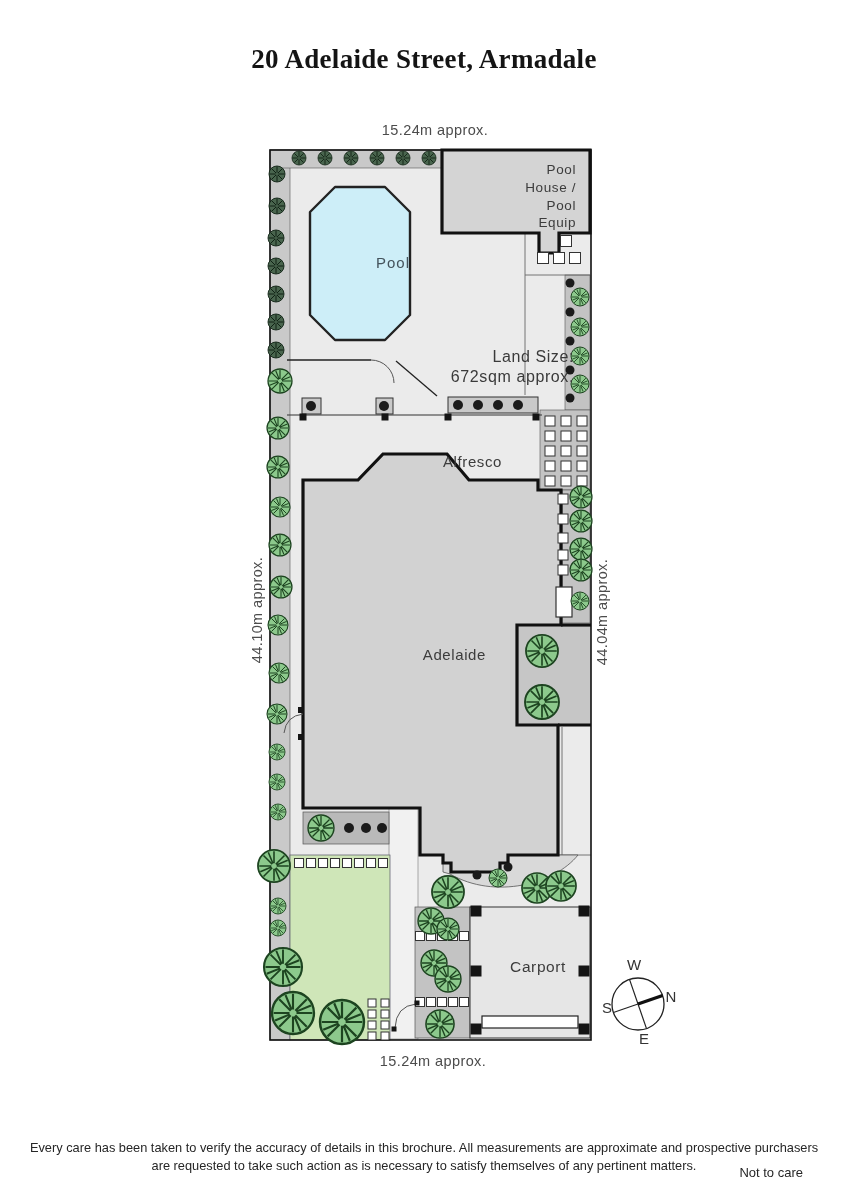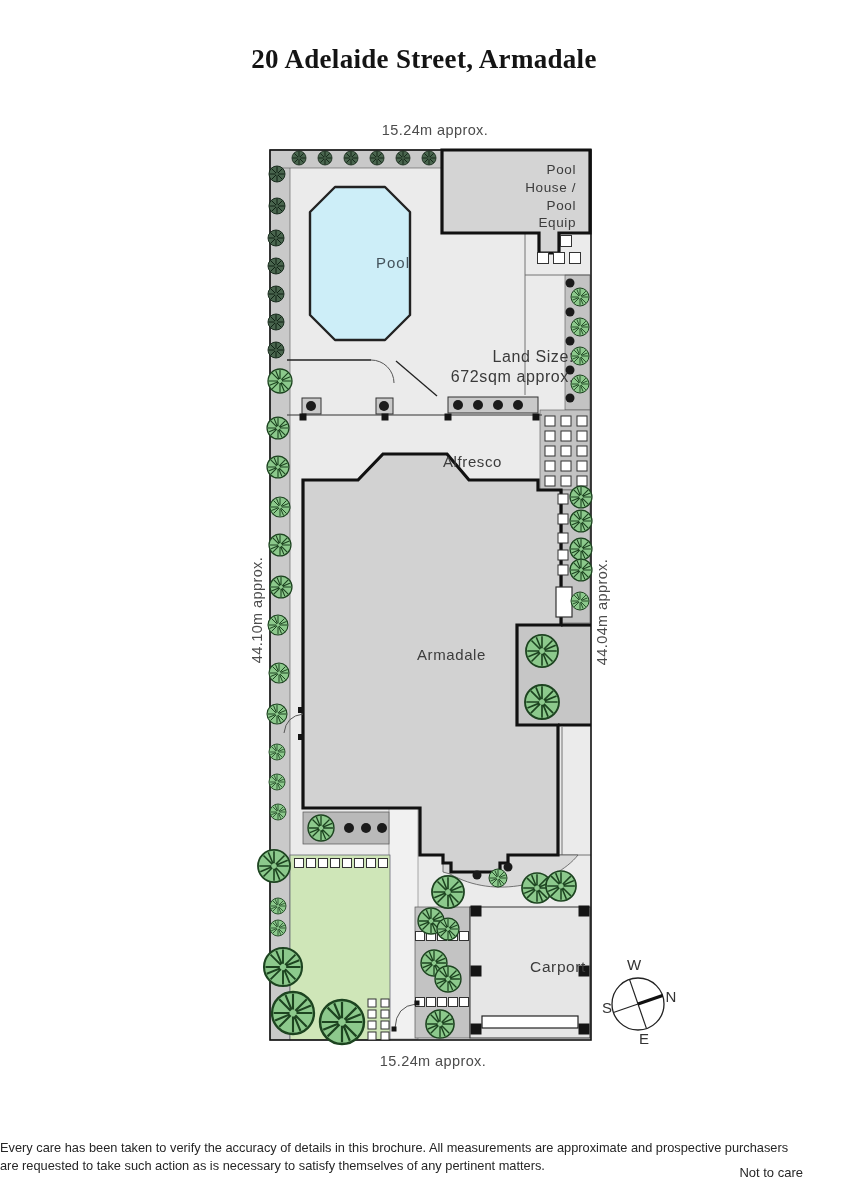--- a/index.html
+++ b/index.html
@@ -14,27 +14,27 @@
        font-size:14.5px;color:#4c4c4c;letter-spacing:.4px;}
   .dim-top{left:335px;top:120px;}
   .dim-bottom{left:333px;top:1051px;}
   .dim-left{left:157px;top:600px;transform:rotate(-90deg);}
   .dim-right{left:502px;top:602px;transform:rotate(-90deg);}
   .lbl-pool{left:310px;top:254px;width:100px;font-size:15px;color:#44535c;letter-spacing:1px;}
   .lbl-poolhouse{left:456px;top:161px;width:120px;font-size:13.5px;line-height:1.32;}
   .lbl-landsize{left:354px;top:347px;width:220px;font-size:16px;line-height:1.25;color:#3a3a3a;}
   .lbl-alfresco{left:352px;top:428px;width:150px;font-size:15px;margin-top:25px;}
   .lbl-residence{left:336px;top:646px;width:150px;font-size:15px;}
-  .lbl-carport{left:466px;top:958px;width:120px;font-size:15.5px;}
+  .lbl-carport{left:446px;top:958px;width:120px;font-size:15.5px;}
   .cmp{position:absolute;width:22px;height:18px;line-height:18px;text-align:center;font-size:15px;color:#333;}
   .cmp-w{left:623px;top:956px;}
   .cmp-n{left:660px;top:988px;}
   .cmp-s{left:596px;top:999px;}
   .cmp-e{left:633px;top:1030px;}
-  .footer{position:absolute;left:0;top:1139px;width:848px;text-align:left;font-size:12.8px;
+  .footer{position:absolute;left:0;top:1139px;width:848px;text-align:center;font-size:12.8px;
           line-height:1.4;color:#262626;white-space:pre-line;}
   .scale-note{position:absolute;right:45px;top:1165px;font-size:13px;color:#262626;}
   
   .paver{fill:#ffffff;stroke:#333;stroke-width:1;}
   .post{fill:#151515;}
   .dot{fill:#1b1b1b;}
   .thin{stroke:#666;stroke-width:0.9;fill:none;}
   .fence{stroke:#222;stroke-width:1.3;fill:none;}
   .arc{stroke:#555;stroke-width:1;fill:none;}
 </style>
@@ -255,21 +255,21 @@
   <div class="dim dim-right">44.04m approx.</div>
 
   <div class="lbl lbl-pool">Pool</div>
   <div class="lbl lbl-poolhouse">Pool
 House /
 Pool
 Equip</div>
   <div class="lbl lbl-landsize">Land Size:
 672sqm approx.</div>
   <div class="lbl lbl-alfresco">Alfresco</div>
-  <div class="lbl lbl-residence">Armadale</div>
+  <div class="lbl lbl-residence">Adelaide</div>
   <div class="lbl lbl-carport">Carport</div>
 
   <div class="cmp cmp-w">W</div>
   <div class="cmp cmp-n">N</div>
   <div class="cmp cmp-s">S</div>
   <div class="cmp cmp-e">E</div>
 
   <div class="footer">Every care has been taken to verify the accuracy of details in this brochure.  All measurements are approximate and prospective purchasers
 are requested to take such action as is necessary to satisfy themselves of any pertinent matters.</div>
   <div class="scale-note">Not to care</div>

